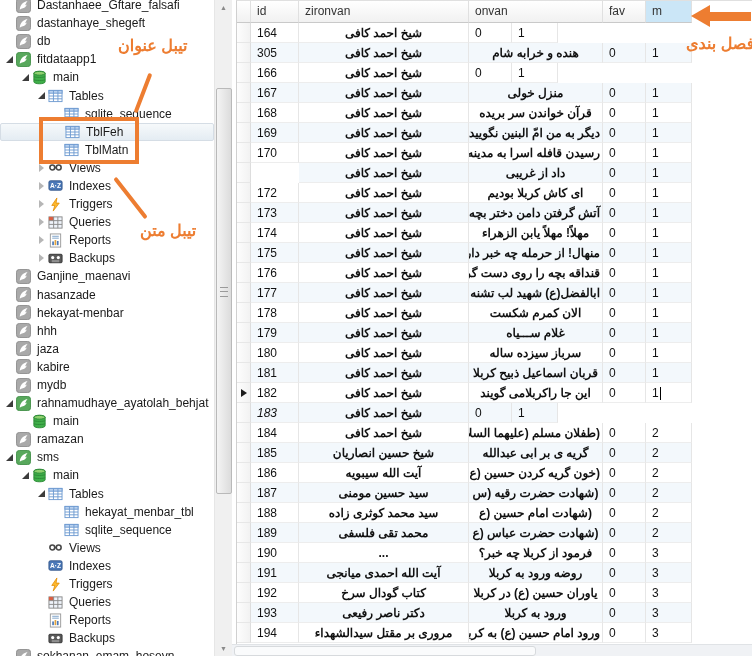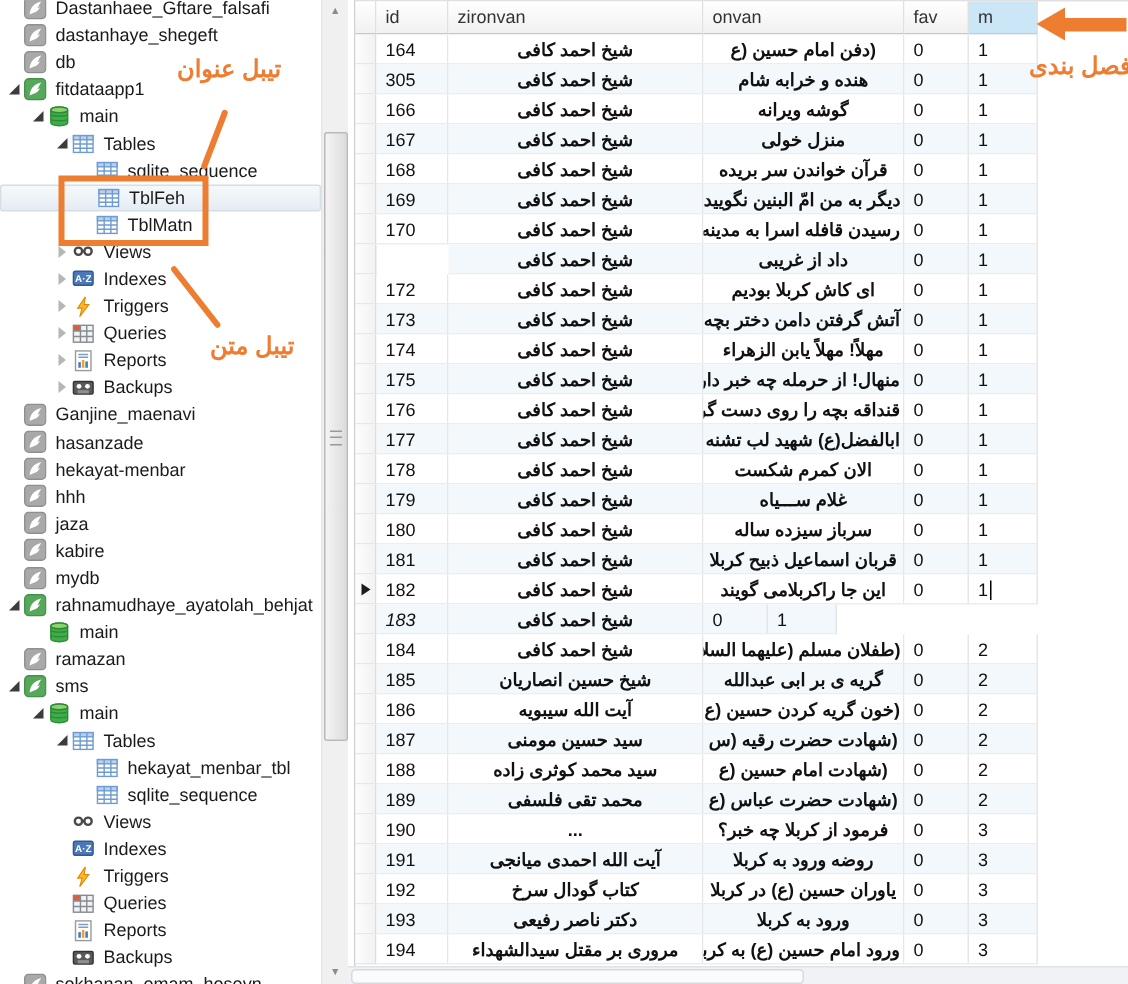--- a/index.html
+++ b/index.html
@@ -568,37 +568,35 @@
         <div class="hcell" style="width: 170px; flex: 0 0 170px; box-sizing: border-box;">zironvan</div>
         <div class="hcell" style="width: 134px; flex: 0 0 134px; box-sizing: border-box;">onvan</div>
         <div class="hcell" style="width: 43px; flex: 0 0 43px; box-sizing: border-box;">fav</div>
         <div class="hcell hl" style="width: 46px; flex: 0 0 46px; box-sizing: border-box;">m</div>
       </div>
     <div id="grid-body">
         <div class="grow">
           <div class="selcell"></div>
           <div class="cell" style="width: 48px; flex: 0 0 48px;">164</div>
           <div class="cell fa" dir="rtl" style="width: 170px; flex: 0 0 170px;">شیخ احمد کافی</div>
-          <div class="cell fa" dir="rtl" style="width: 134px; flex: 0 0 134px;">(دفن امام حسین (ع</div>
           <div class="cell" style="width: 43px; flex: 0 0 43px;">0</div>
           <div class="cell" style="width: 46px; flex: 0 0 46px;">1</div>
         </div>
         <div class="grow alt">
           <div class="selcell"></div>
           <div class="cell" style="width: 48px; flex: 0 0 48px;">305</div>
           <div class="cell fa" dir="rtl" style="width: 170px; flex: 0 0 170px;">شیخ احمد کافی</div>
           <div class="cell fa" dir="rtl" style="width: 134px; flex: 0 0 134px;">هنده و خرابه شام</div>
           <div class="cell" style="width: 43px; flex: 0 0 43px;">0</div>
           <div class="cell" style="width: 46px; flex: 0 0 46px;">1</div>
         </div>
         <div class="grow">
           <div class="selcell"></div>
           <div class="cell" style="width: 48px; flex: 0 0 48px;">166</div>
           <div class="cell fa" dir="rtl" style="width: 170px; flex: 0 0 170px;">شیخ احمد کافی</div>
-          <div class="cell fa" dir="rtl" style="width: 134px; flex: 0 0 134px;">گوشه ویرانه</div>
           <div class="cell" style="width: 43px; flex: 0 0 43px;">0</div>
           <div class="cell" style="width: 46px; flex: 0 0 46px;">1</div>
         </div>
         <div class="grow alt">
           <div class="selcell"></div>
           <div class="cell" style="width: 48px; flex: 0 0 48px;">167</div>
           <div class="cell fa" dir="rtl" style="width: 170px; flex: 0 0 170px;">شیخ احمد کافی</div>
           <div class="cell fa" dir="rtl" style="width: 134px; flex: 0 0 134px;">منزل خولی</div>
           <div class="cell" style="width: 43px; flex: 0 0 43px;">0</div>
           <div class="cell" style="width: 46px; flex: 0 0 46px;">1</div>

